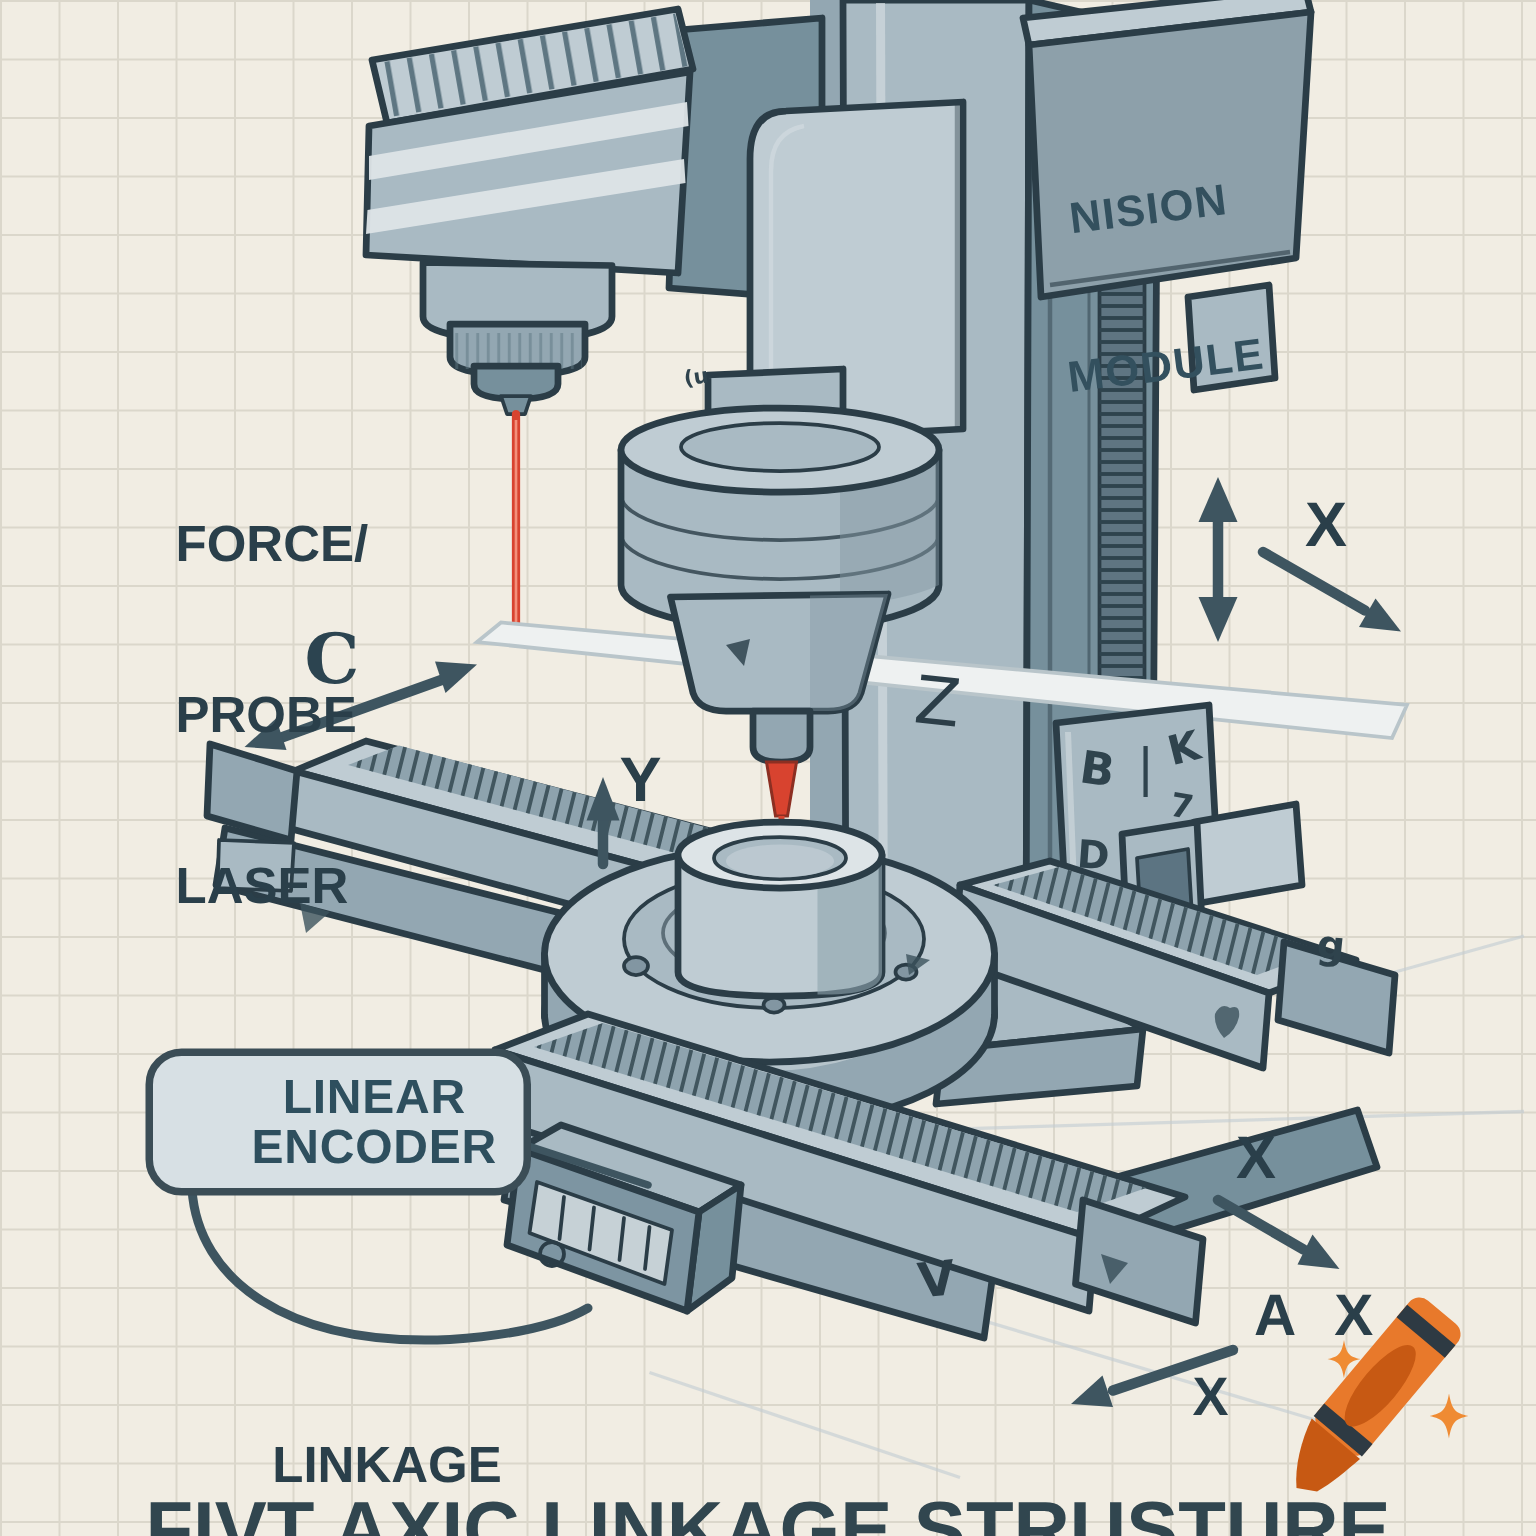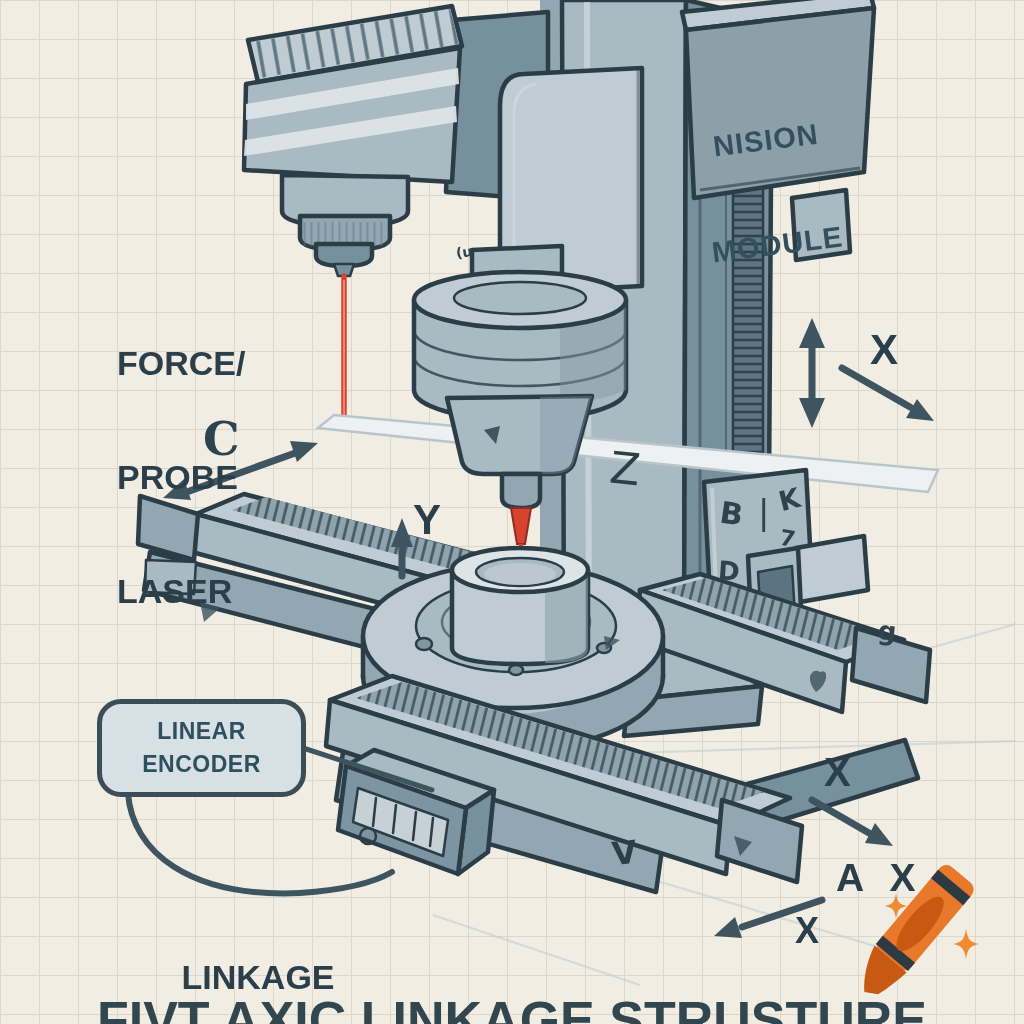--- a/index.html
+++ b/index.html
@@ -40,21 +40,21 @@
   #axis-y{left:413px;top:496px;font-size:42px;}
   #axis-z{left:610px;top:443px;font-size:44px;font-weight:400;font-family:"DejaVu Sans",sans-serif;
      transform:rotate(6deg);color:#2c3e48;}
   #axis-x-top{left:870px;top:326px;font-size:42px;}
   #axis-x-mid{left:824px;top:750px;font-size:40px;}
   #axis-ax{left:836px;top:856px;font-size:39px;letter-spacing:8px;}
   #axis-x-bottom{left:795px;top:910px;font-size:36px;}
   #encoder-callout{position:absolute;left:97px;top:699px;width:199px;height:88px;
      border:5px solid #3b4d56;border-radius:24px;background:var(--callout-fill);
      display:flex;flex-direction:column;align-items:center;justify-content:center;
-     font-weight:bold;font-size:23px;line-height:33px;color:#2e4f5e;letter-spacing:.5px;}
+     font-weight:bold;font-size:32px;line-height:33px;color:#2e4f5e;letter-spacing:.5px;padding-left:48px;}
   #feedback-label{left:148px;top:882px;width:220px;text-align:center;font-size:34px;line-height:38px;}
   #bottom-title{left:0;top:990px;width:1024px;text-align:center;font-size:52px;
      font-weight:800;color:#31464f;letter-spacing:0;}
 </style>
 </head>
 <body>
 
 <div id="canvas">
 
 <svg width="1024" height="1024" viewBox="0 0 1024 1024">

